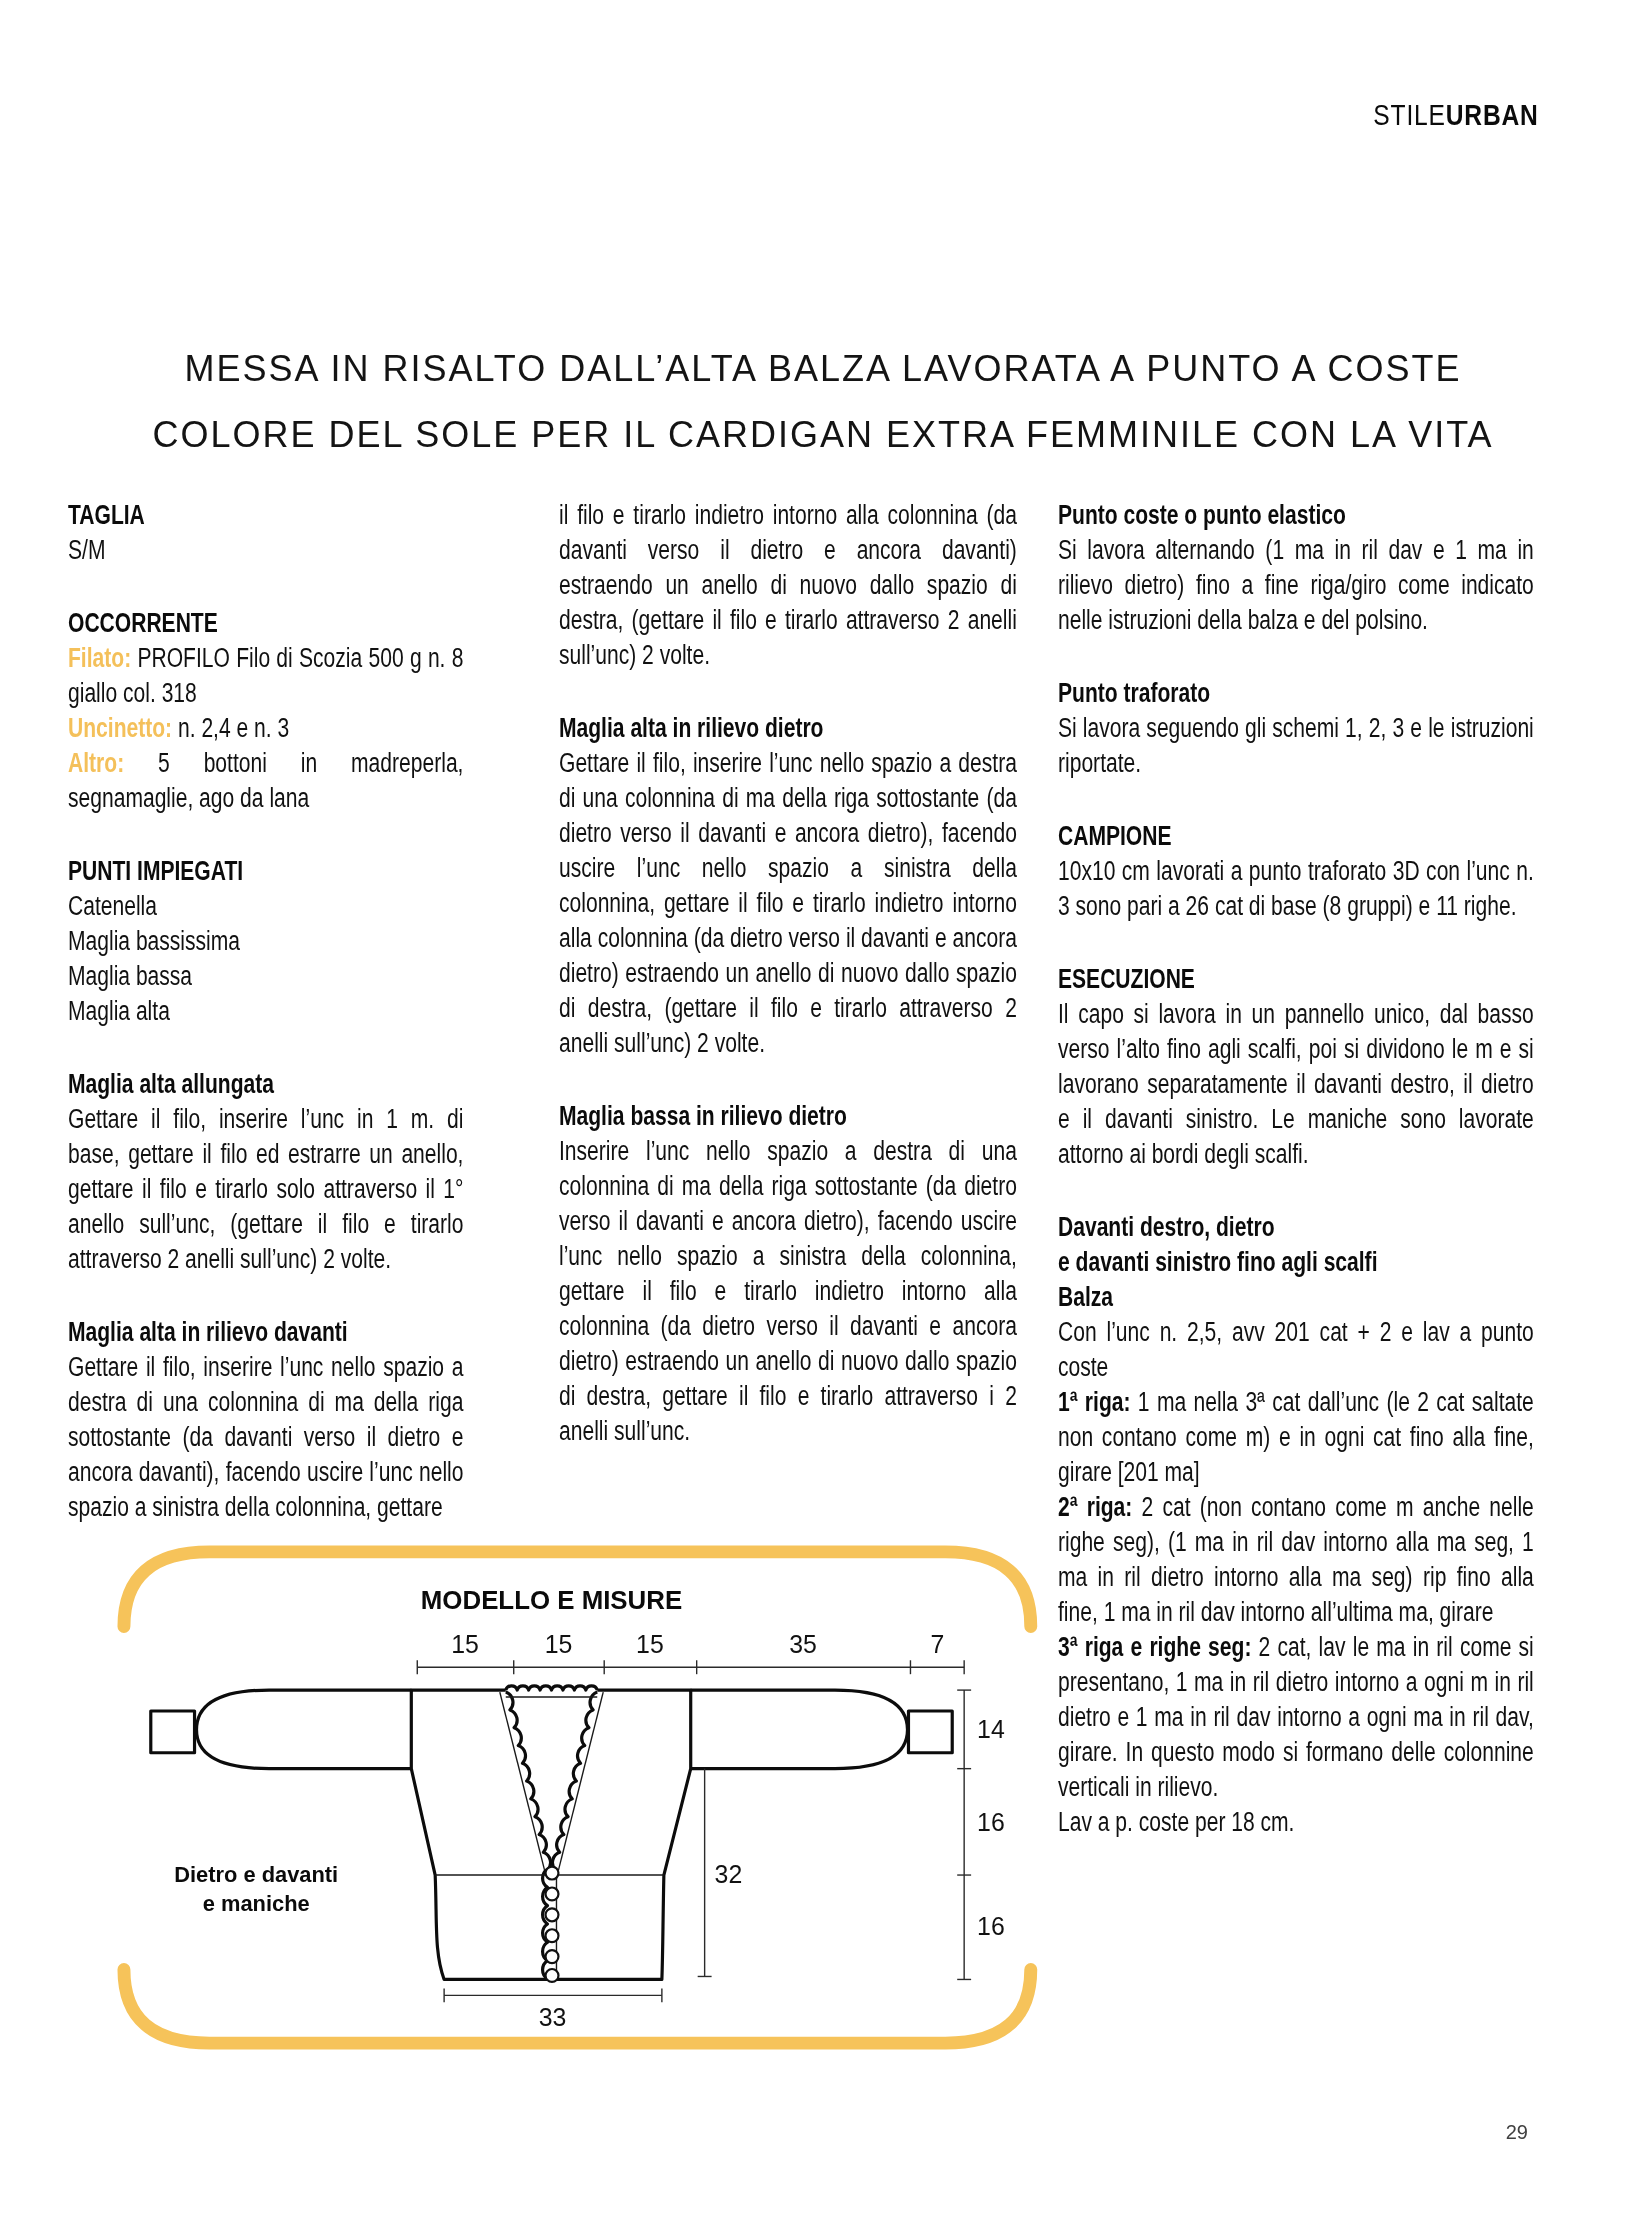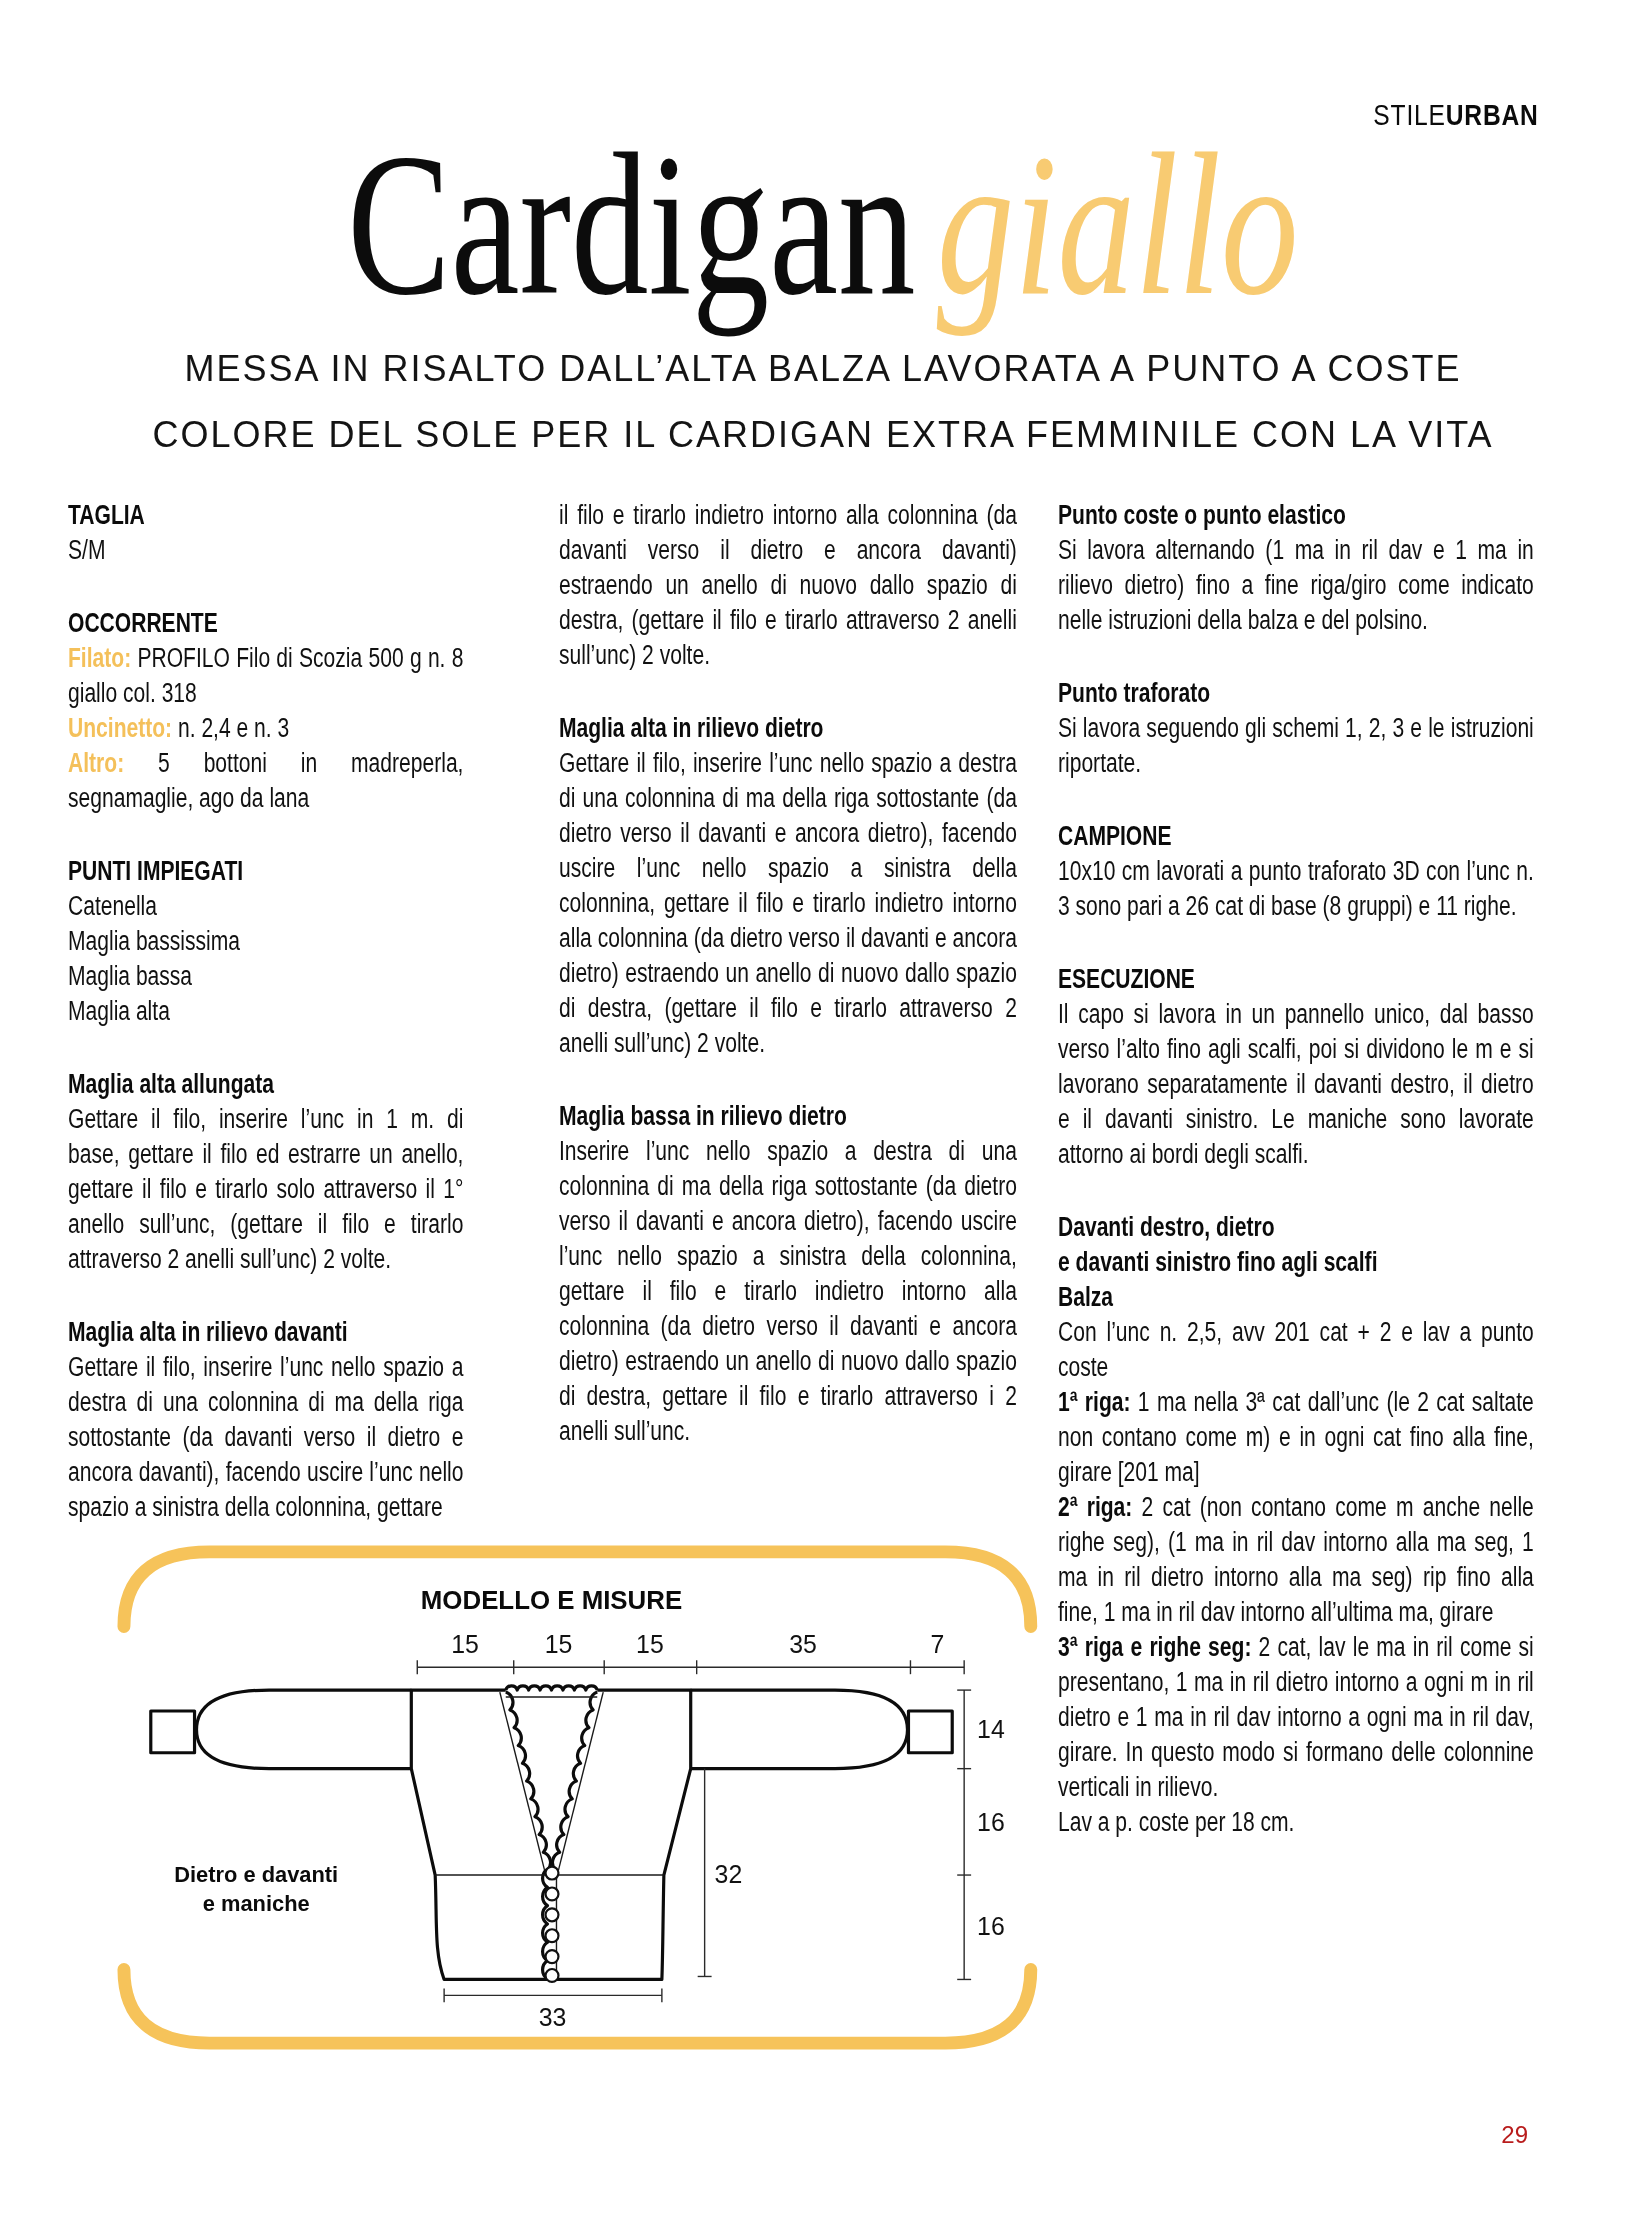--- a/index.html
+++ b/index.html
@@ -39,34 +39,29 @@
   #col3 .colinner { width:610px; }
   .sec { margin:0 0 38px 0; }
   .sec:last-child { margin-bottom:0; }
   .h { font-weight:700; color:#0b0b0b; }
   .p { text-align:justify; }
   .p:last-child { margin-bottom:0; }
   .ylabel { font-weight:700; color:#F4C05A; }
   
   #diagram { position:absolute; left:60px; top:1532px; width:985px; height:527px; }
   
-  #page-number { position:absolute; top:2121px; right:118px; font-size:24px; color:#b91c1c; }
+  #page-number { position:absolute; top:2121px; right:118px; font-size:20px; color:#404040; }
 </style>
 </head>
 <body>
 
 <div id="page">
 
   <div id="brand"><span class="light">STILE</span><span class="bold">URBAN</span></div>
 
-  <div id="title-wrap">
-    <div id="title-line">
-      <span id="title-main">Cardigan</span><span id="title-accent" style="color:#F8CB72;">giallo</span>
-    </div>
-  </div>
 
   <div id="subtitle">
     <div>MESSA IN RISALTO DALL’ALTA BALZA LAVORATA A PUNTO A COSTE</div>
     <div>COLORE DEL SOLE PER IL CARDIGAN EXTRA FEMMINILE CON LA VITA</div>
   </div>
 
   <div class="col" id="col1">
     <div class="colinner">
       <div class="sec">
         <div class="h">TAGLIA</div>

